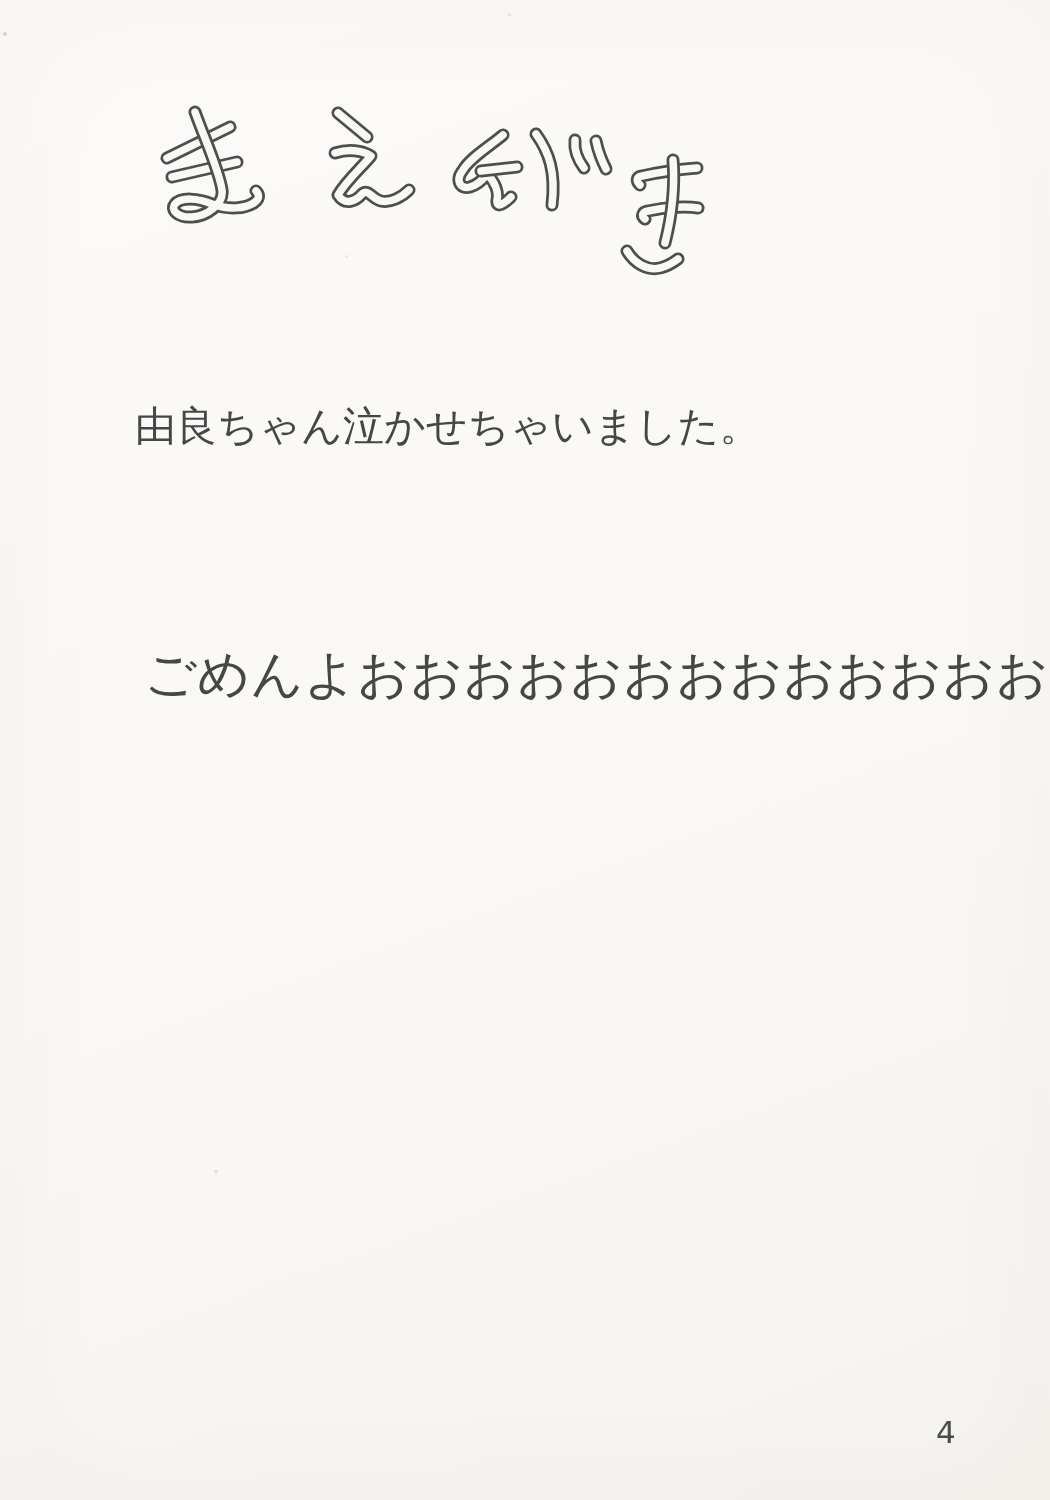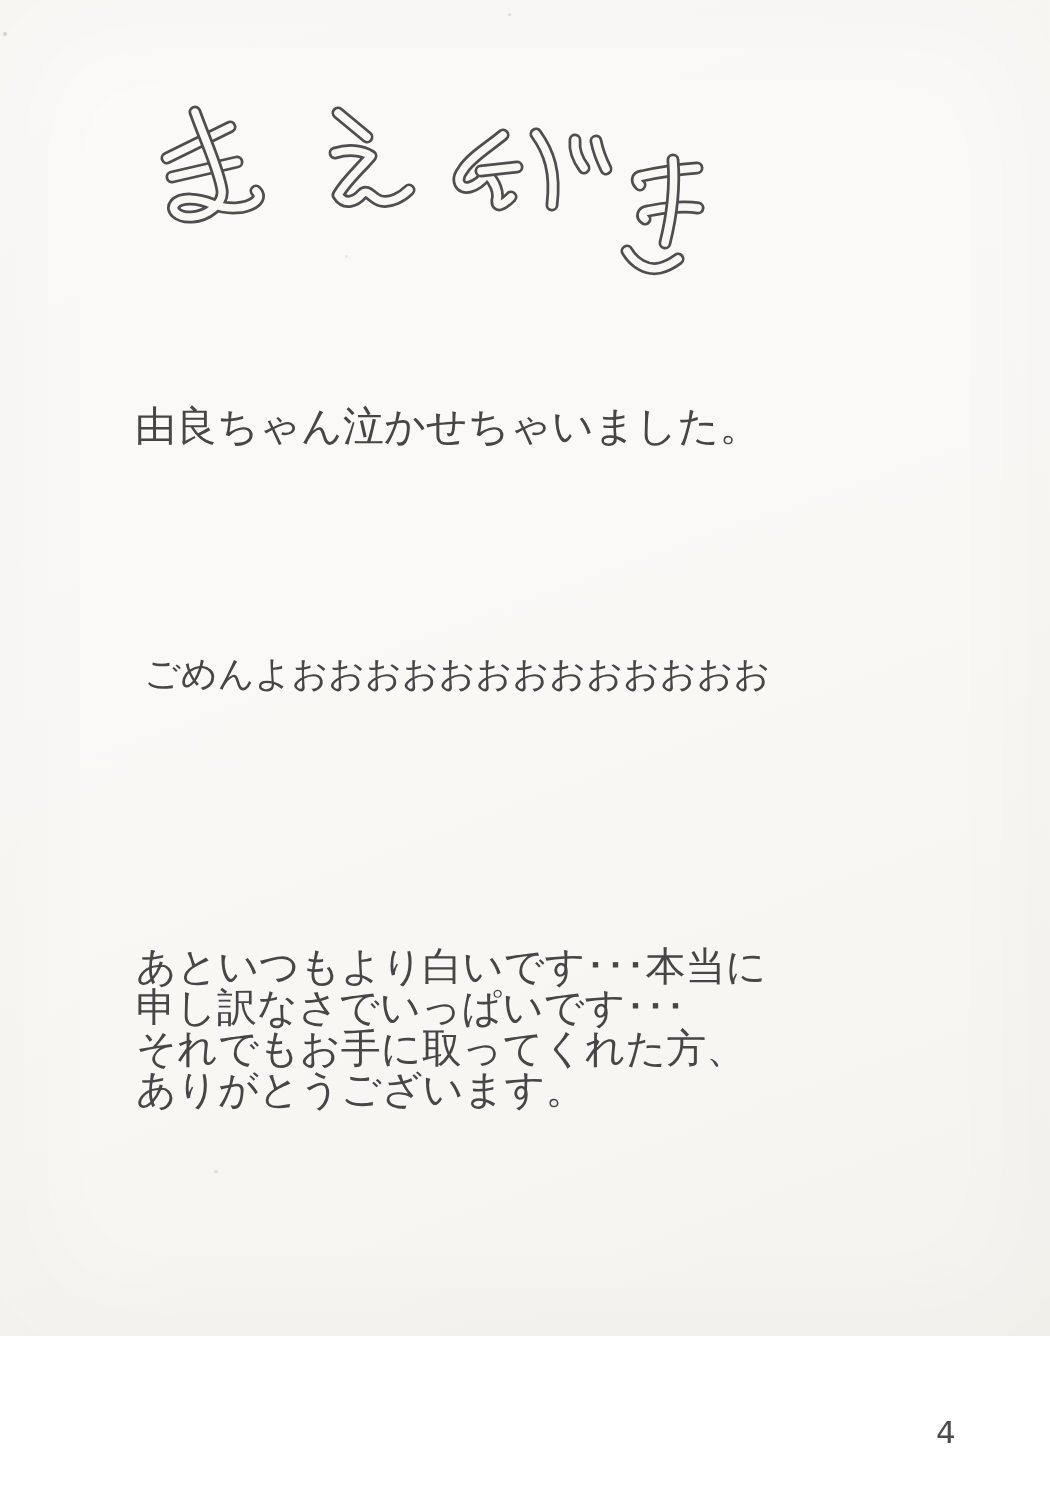--- a/index.html
+++ b/index.html
@@ -5,21 +5,21 @@
   html, body {
     margin: 0;
     padding: 0;
     width: 1050px;
     height: 1500px;
     overflow: hidden;
   }
   .page {
     position: relative;
     width: 1050px;
-    height: 1336px;
+    height: 1500px;
     background: linear-gradient(160deg, #fbfaf8 0%, #f9f8f5 55%, #f4f3ef 100%);
     box-shadow: inset 0 0 140px rgba(60,55,45,0.03);
     font-family: "DejaVu Sans", "Liberation Sans", sans-serif;
     color: #464646;
   }
   .title {
     position: absolute;
     left: 140px;
     top: 95px;
     width: 600px;
@@ -38,21 +38,21 @@
   .tube-i {
     fill: none;
     stroke: #f9f8f5;
     stroke-width: 7.5;
     stroke-linecap: round;
     stroke-linejoin: round;
   }
   .block { position: absolute; margin: 0; }
   .block p { margin: 0; white-space: pre; font-weight: 500; }
   .b1 { left: 135px; top: 403px;  font-size: 41px; line-height: 47px; }
-  .b2 { left: 144px; top: 651px;  font-size: 36px; line-height: 46px; }
+  .b2 { left: 144px; top: 651px;  font-size: 52px; line-height: 46px; }
   .b3 { left: 136px; top: 946px;  font-size: 40px; line-height: 41px; }
   .pageno {
     position: absolute;
     left: 936px;
     top: 1414px;
     font-size: 31px;
     color: #4c4c4c;
     font-weight: 500;
   }
   .speck {
@@ -121,26 +121,20 @@
   </h1>
 
   <section class="block b1">
     <p class="line">由良ちゃん泣かせちゃいました。</p>
   </section>
 
   <section class="block b2">
     <p class="line">ごめんよおおおおおおおおおおおおお</p>
   </section>
 
-  <section class="block b3">
-    <p class="line">あといつもより白いです･･･本当に</p>
-    <p class="line">申し訳なさでいっぱいです･･･</p>
-    <p class="line">それでもお手に取ってくれた方、</p>
-    <p class="line">ありがとうございます。</p>
-  </section>
 
   <div class="pageno">4</div>
 
   <i class="speck s1"></i>
   <i class="speck s2"></i>
   <i class="speck s3"></i>
   <i class="speck s4"></i>
 
 </div>
 

